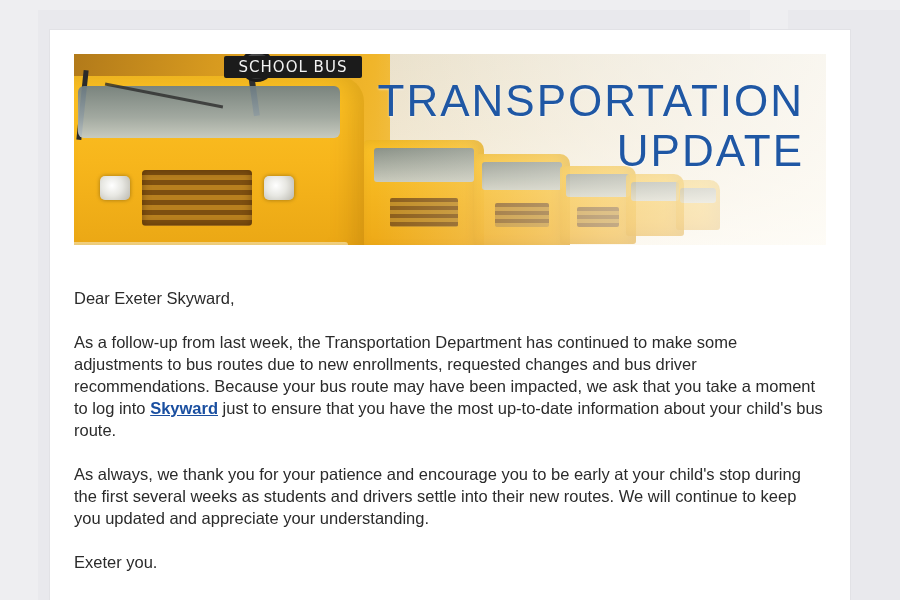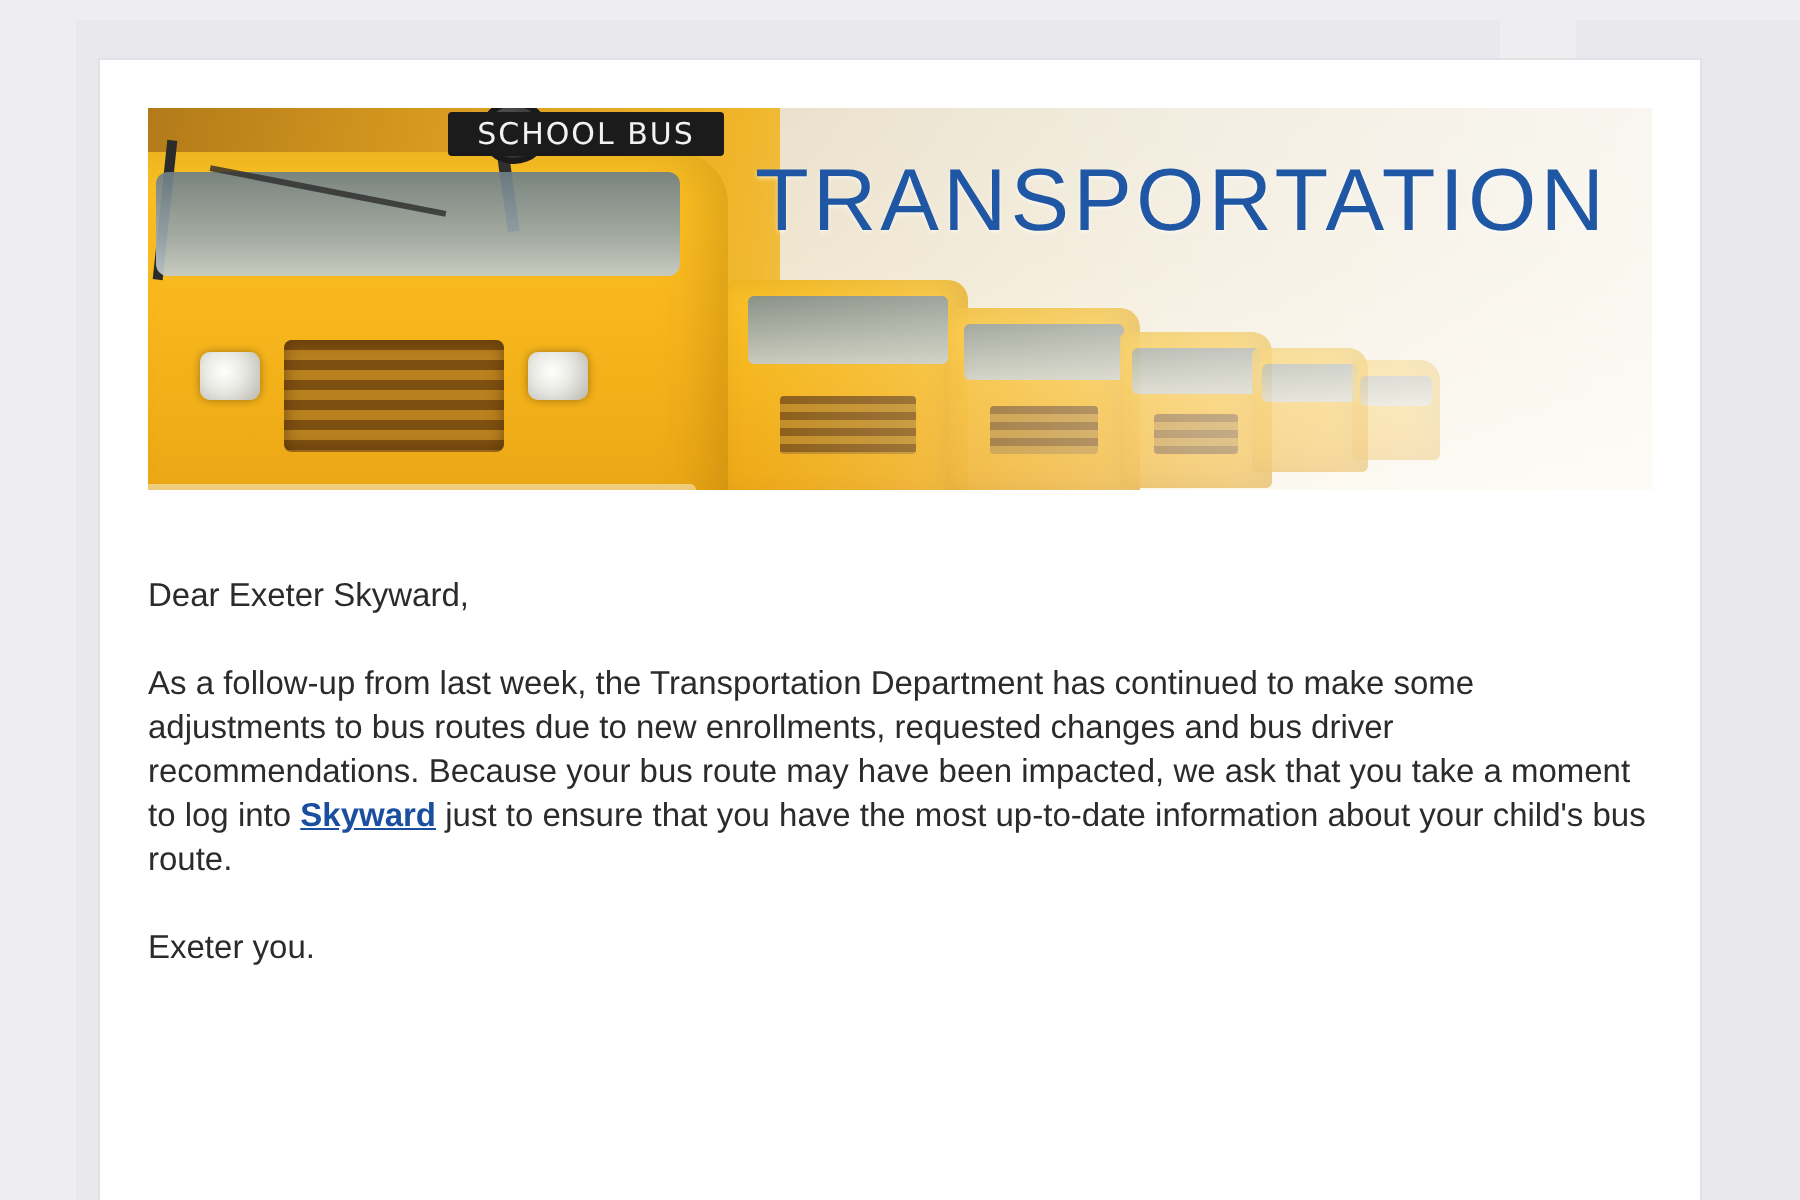--- a/index.html
+++ b/index.html
@@ -259,23 +259,25 @@
         <div class="lamp l2"></div>
         <div class="bumper"></div>
       </div>
 
       <div class="rollsign">SCHOOL BUS</div>
 
       <div class="haze"></div>
 
       <div class="hero-title">
         <span class="l1">TRANSPORTATION</span>
+        <span class="l2">UPDATE</span>
       </div>
     </div>
 
     <div class="body-copy">
       <p class="salutation">Dear Exeter Skyward,</p>
       <p><span>As a follow-up from last week, the Transportation Department has continued to make some adjustments to bus routes due to new enrollments, requested changes and bus driver recommendations. Because your bus route may have been impacted, we ask that you take a moment to log into </span><a href="#">Skyward</a><span> just to ensure that you have the most up-to-date information about your child's bus route.</span></p>
+      <p>As always, we thank you for your patience and encourage you to be early at your child's stop during the first several weeks as students and drivers settle into their new routes. We will continue to keep you updated and appreciate your understanding.</p>
       <p>Exeter you.</p>
     </div>
 
   </div>
 </div>
 
 </body></html>

